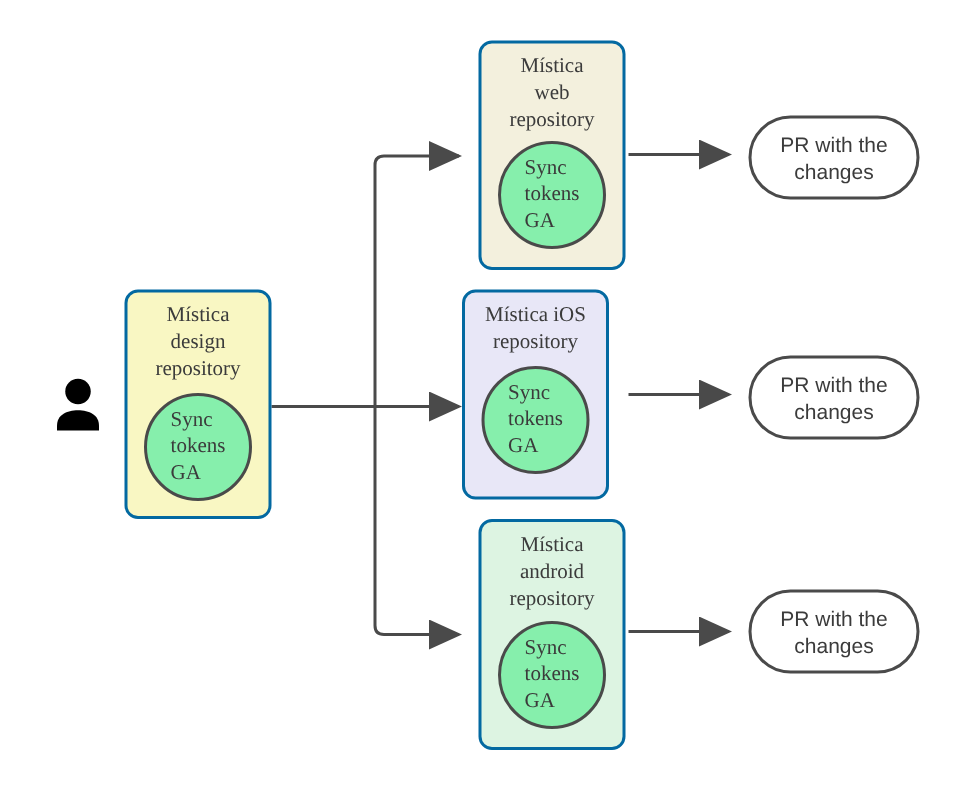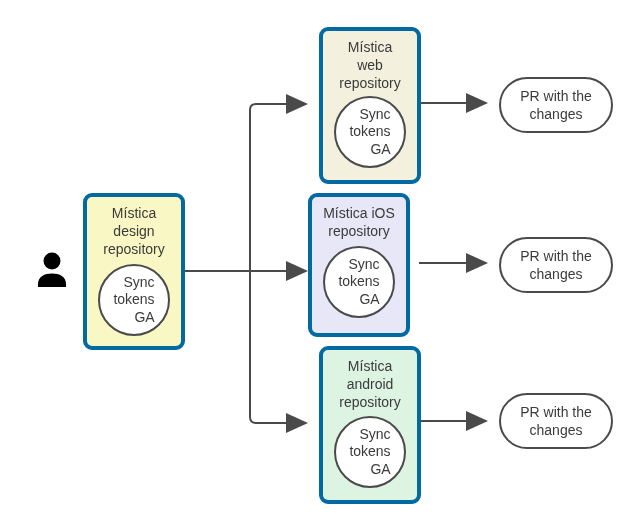--- a/index.html
+++ b/index.html
@@ -9,44 +9,45 @@
     background:#ffffff;
     font-family:"Liberation Sans", sans-serif;
     color:#3b3b3b;
     overflow:hidden;
   }
   .connectors{position:absolute;left:0;top:0;width:639px;height:528px;}
   .person-svg{position:absolute;left:36px;top:251px;width:32px;height:37px;}
   .box{
     position:absolute;
     width:94px;
-    border:4px solid #0369a1;
+    border:2px solid #0369a1;
     border-radius:9px;
     text-align:center;
     box-sizing:content-box;
+    font-family:Liberation Serif, serif;
   }
   .box-design{left:83px;top:193px;height:149px;background:#f9f7c3;}
   .box-web{left:319px;top:27px;height:149px;background:#f3f0dd;}
   .box-ios{left:308px;top:193px;height:136px;background:#e8e7f7;}
   .box-android{left:319px;top:346px;height:150px;background:#ddf4e2;}
   .node-title{
     white-space:pre-line;
     font-size:14px;
     line-height:1.3;
     padding-top:7px;
   }
   .badge-circle{
     position:absolute;
     left:50%;margin-left:-36px;
     width:68px;height:68px;
-    background:#ffffff;
+    background:#86efac;
     border:2px solid #4a4a4a;
     border-radius:50%;
     display:flex;align-items:center;justify-content:center;
-    text-align:right;
+    text-align:left;
     white-space:pre-line;
     font-size:14px;
     line-height:1.25;
   }
   .box-design .badge-circle{top:67px;}
   .box-web .badge-circle{top:65px;}
   .box-ios .badge-circle{top:49px;}
   .box-android .badge-circle{top:66px;}
   .pill{
     position:absolute;

